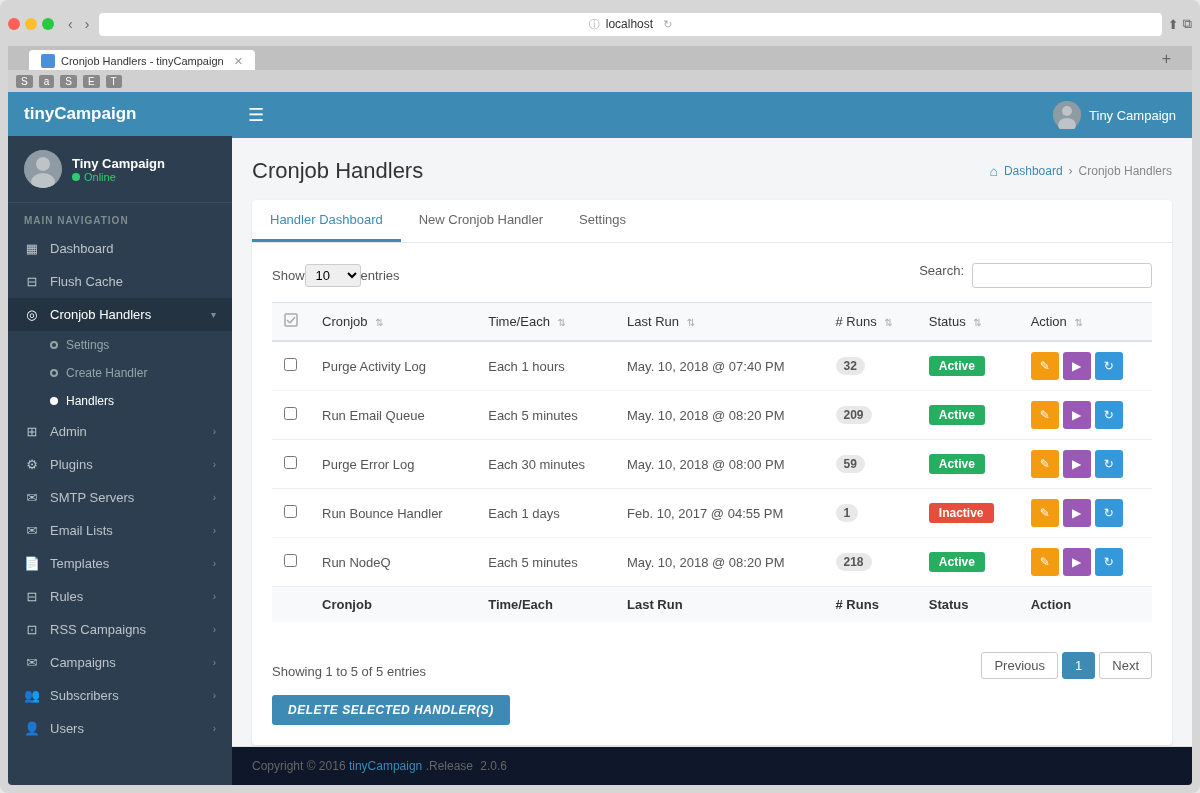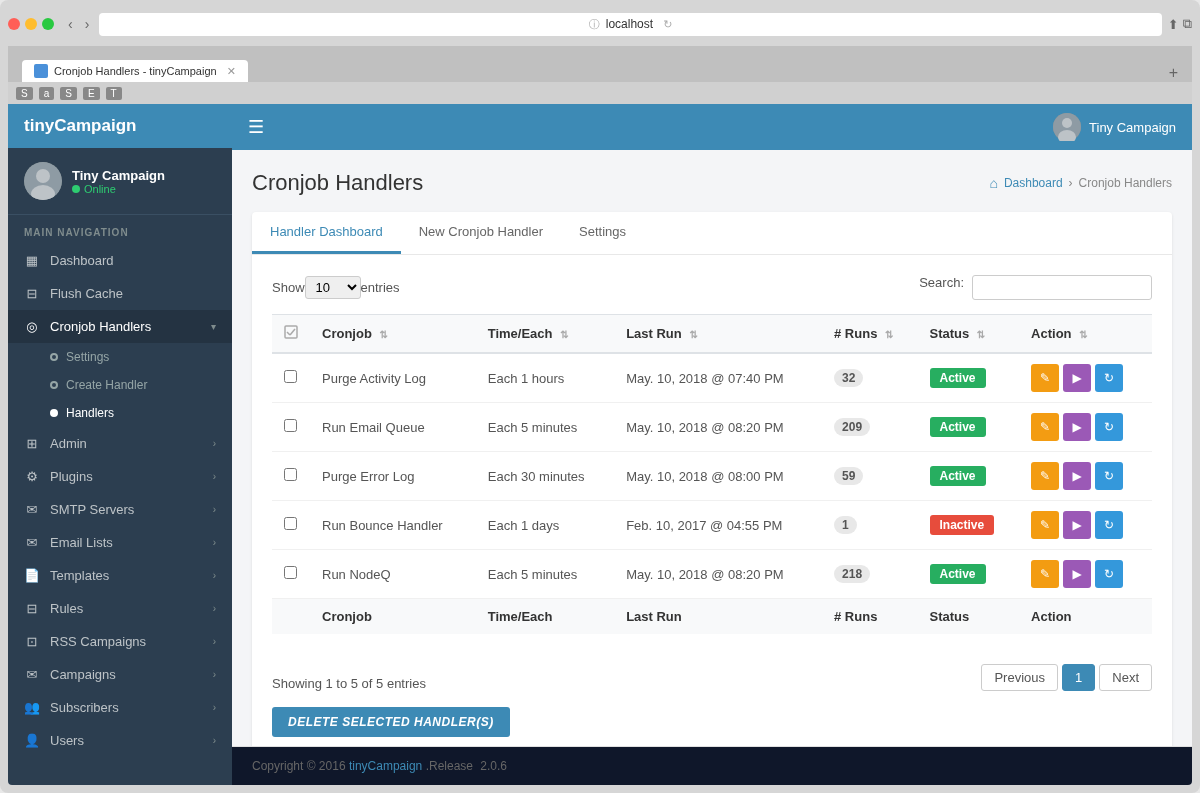--- a/index.html
+++ b/index.html
@@ -13,21 +13,21 @@
     .dot-red { background: #ff5f57; }
     .dot-yellow { background: #ffbd2e; }
     .dot-green { background: #28c940; }
     .browser-nav { display: flex; gap: 4px; margin-left: 4px; }
     .browser-nav button { background: none; border: none; cursor: pointer; color: #666; font-size: 14px; padding: 2px 4px; }
     .browser-nav button:disabled { color: #aaa; }
     .browser-url-bar { flex: 1; background: white; border-radius: 4px; padding: 4px 10px; text-align: center; font-size: 12px; color: #333; display: flex; align-items: center; justify-content: center; gap: 6px; }
     .browser-url-icon { color: #aaa; font-size: 11px; }
     .browser-actions { display: flex; gap: 4px; }
     .browser-actions button { background: none; border: none; cursor: pointer; color: #666; font-size: 13px; }
-    .browser-tabbar { background: #c0c0c0; display: flex; align-items: flex-end; padding: 4px 14px 0; height: 36px; gap: 4px; }
+    .browser-tabbar { background: #c0c0c0; display: flex; align-items: flex-start; padding: 4px 21px 0; height: 24px; gap: 4px; }
     .browser-bookmarks { background: #d0d0d0; display: flex; align-items: center; padding: 2px 8px; height: 22px; gap: 6px; font-size: 11px; color: #555; }
     .bookmark-btn { background: #888; color: white; border-radius: 2px; padding: 1px 5px; font-size: 10px; }
     .browser-tab { background: white; border-radius: 4px 4px 0 0; padding: 4px 12px; font-size: 11px; color: #333; display: flex; align-items: center; gap: 6px; }
     .tab-favicon { width: 14px; height: 14px; background: #4a90d9; border-radius: 2px; }
     .tab-close { color: #999; margin-left: 4px; cursor: pointer; }
     .new-tab-btn { color: #666; font-size: 16px; cursor: pointer; margin-left: auto; }
 
     
     .app-wrapper { flex: 1; display: flex; overflow: hidden; background: #f0f2f5; border-radius: 0 0 4px 4px; }
 
@@ -76,21 +76,21 @@
 
     .card-body { padding: 20px; }
 
     .table-controls { display: flex; align-items: center; justify-content: space-between; margin-bottom: 14px; }
     .show-entries { display: flex; align-items: center; font-size: 13px; color: #555; }
     .show-entries select { border: 1px solid #ccc; border-radius: 3px; padding: 2px 6px; font-size: 13px; }
     .search-box { display: flex; gap: 8px; font-size: 13px; color: #555; }
     .search-box input { border: 1px solid #ccc; border-radius: 3px; padding: 4px 8px; font-size: 13px; width: 180px; }
 
     table { width: 100%; border-collapse: collapse; font-size: 13px; }
-    thead th { background: #f8f9fa; border-bottom: 2px solid #dee2e6; border-top: 1px solid #dee2e6; padding: 10px 12px; text-align: left; color: #333; font-weight: 700; white-space: nowrap; }
+    thead th { background: #f8f9fa; border-bottom: 2px solid #dee2e6; border-top: 1px solid #dee2e6; padding: 10px 12px; text-align: left; color: #333; font-weight: 400; white-space: nowrap; }
     thead th .sort-icon { color: #aaa; font-size: 10px; margin-left: 4px; }
     tbody td { padding: 10px 12px; border-bottom: 1px solid #f0f0f0; color: #555; vertical-align: middle; }
     tfoot td { padding: 10px 12px; border-top: 1px solid #dee2e6; background: #f8f9fa; font-weight: 600; color: #333; }
 
     .checkbox-cell { width: 30px; }
     .checkbox-cell input { cursor: pointer; }
 
     .badge { display: inline-block; padding: 3px 10px; border-radius: 3px; font-size: 12px; font-weight: 600; }
     .badge-num { background: #e8e8e8; color: #555; padding: 2px 8px; border-radius: 9px; }
     .badge-active { background: #27ae60; color: white; }

